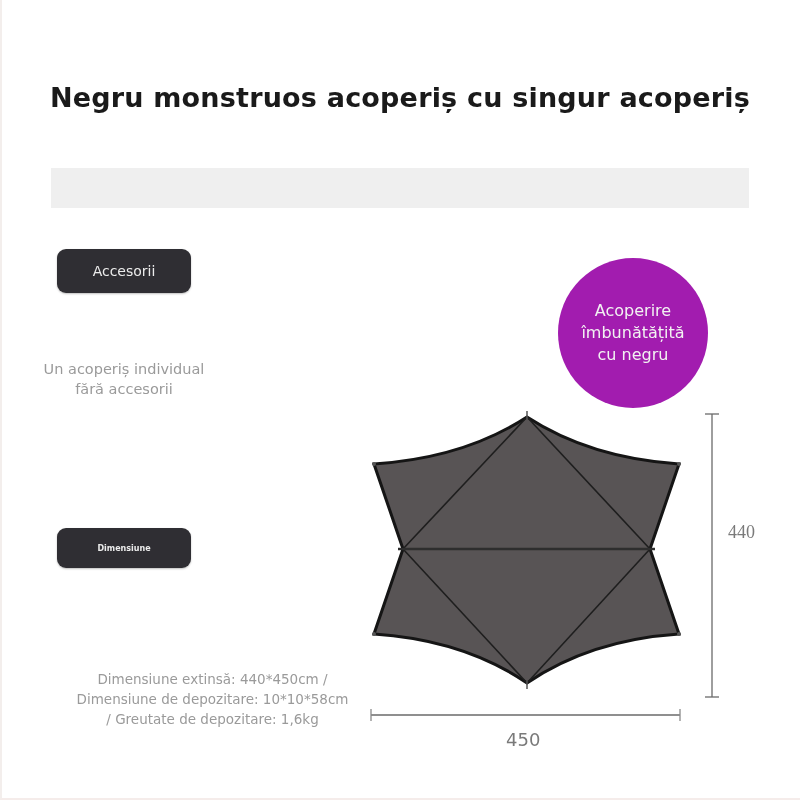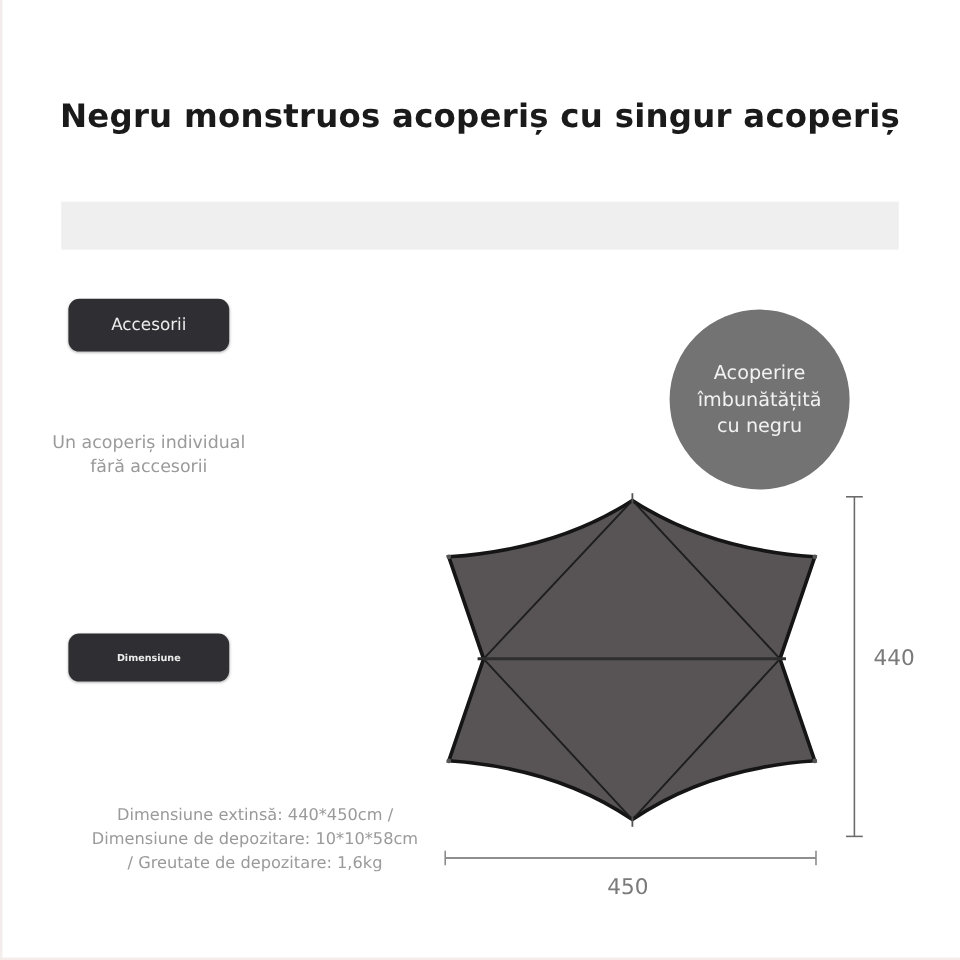--- a/index.html
+++ b/index.html
@@ -26,29 +26,29 @@
     }
     .pill-accessories { left: 57px; top: 249px; width: 134px; height: 44px; font-size: 14px; }
     .pill-dimensions { left: 57px; top: 528px; width: 134px; height: 40px; font-size: 8px; font-weight: bold; }
     .caption {
       position: absolute; text-align: center; color: #9a9a9a; line-height: 20px; margin-top: 48px;
     }
     .caption-accessories { left: 24px; top: 311px; width: 200px; font-size: 14.5px; }
     .caption-dimensions { left: 50px; top: 621px; width: 325px; font-size: 13.5px; }
     .badge {
       position: absolute; left: 558px; top: 258px; width: 150px; height: 150px;
-      border-radius: 50%; background: #737373;
+      border-radius: 50%; background: #a21caf;
       display: flex; flex-direction: column; align-items: center; justify-content: center;
       color: #f2f2f2; font-size: 16px; line-height: 22px; text-align: center;
     }
     .diagram { position: absolute; left: 0; top: 0; width: 800px; height: 800px; }
     .dim-label {
       position: absolute; color: #7a7a7a; font-size: 18px;
     }
-    .dim-height { left: 728px; top: 538px; }
+    .dim-height { left: 728px; top: 522px; font-family: Liberation Serif, serif; }
     .dim-width { left: 506px; top: 729px; }
   </style>
 </head>
 <body>
 
 <div class="frame"></div>
 
 <h1 class="title">Negru monstruos acoperiș cu singur acoperiș</h1>
 
 <div class="gray-bar"></div>

